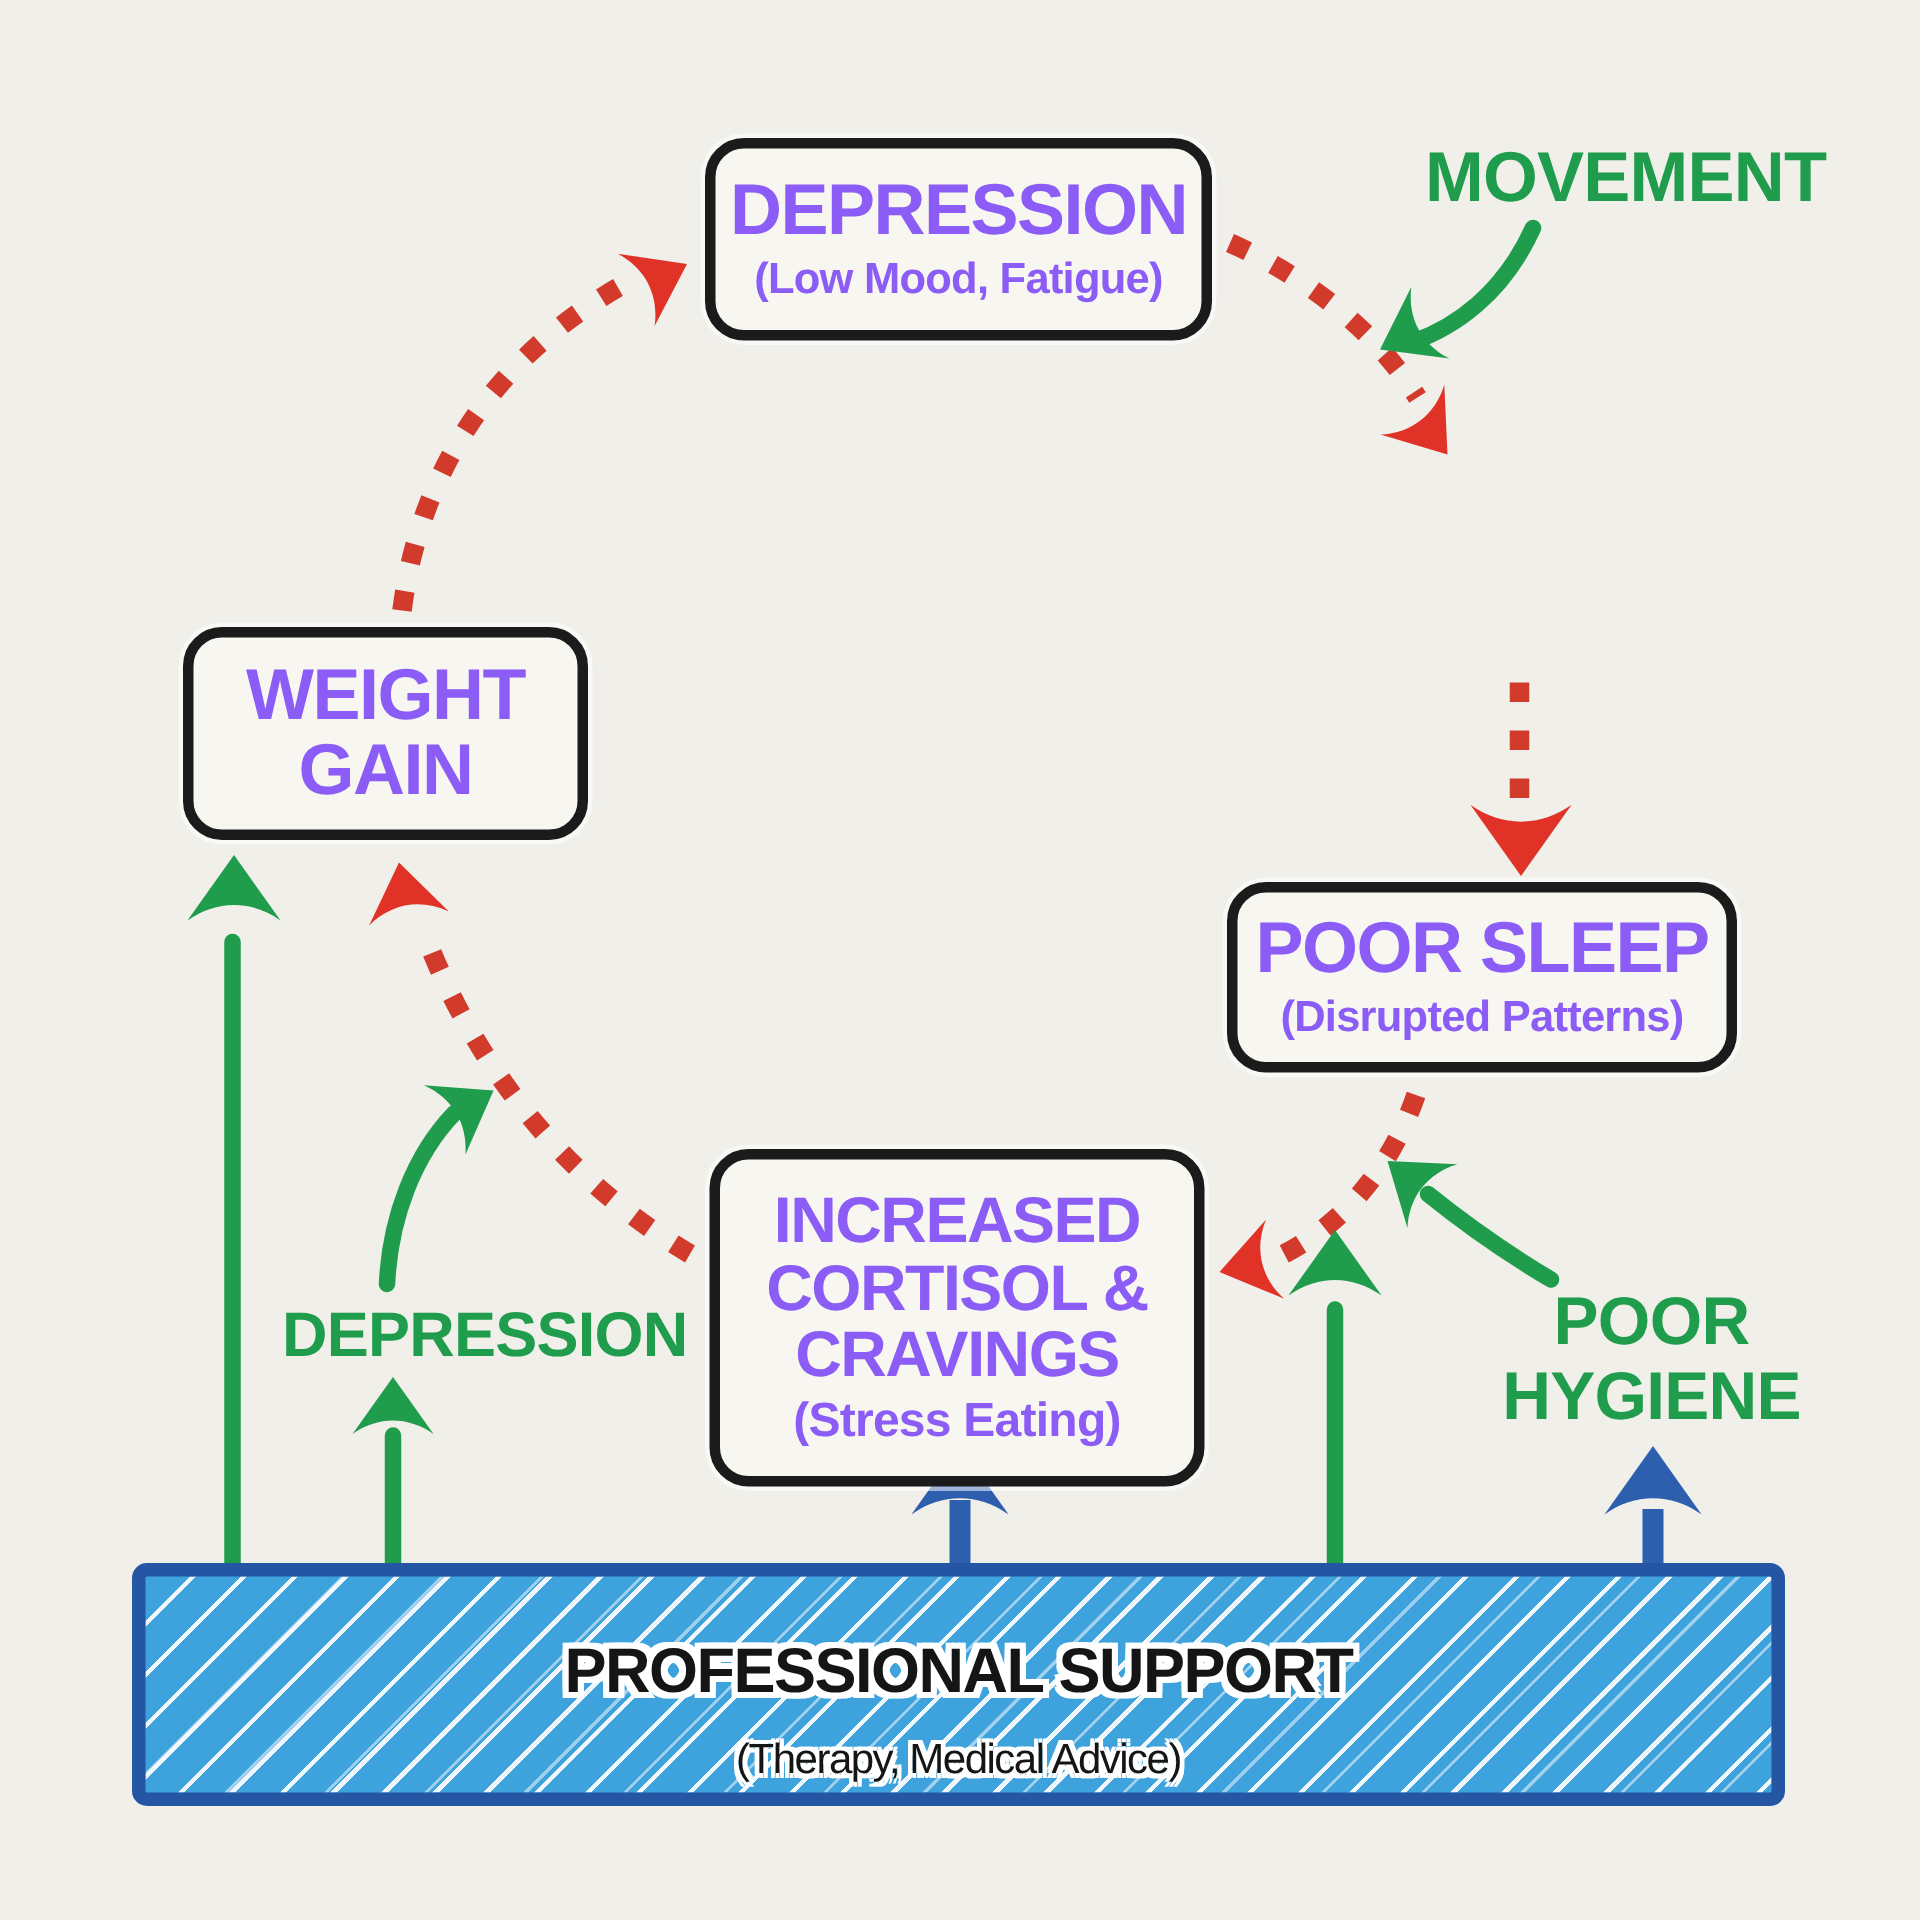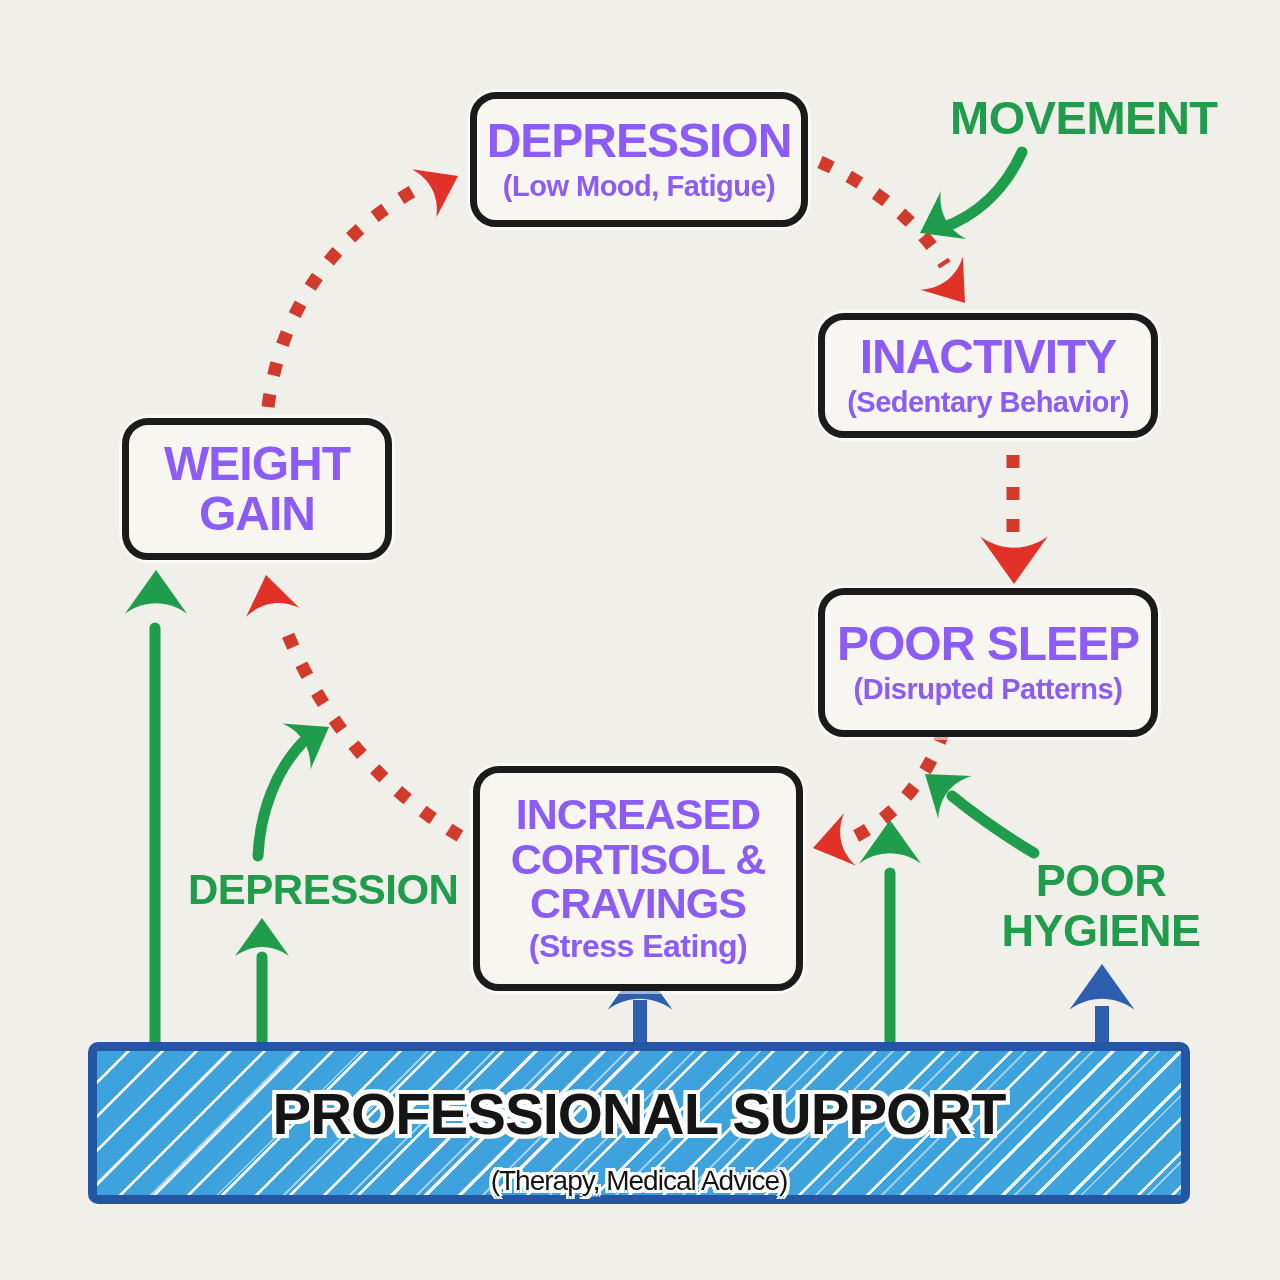--- a/index.html
+++ b/index.html
@@ -34,21 +34,21 @@
     letter-spacing:-1px;
   }
   .node .subtitle{
     font-weight:bold;
     font-size:29px;
     letter-spacing:-0.5px;
     margin-top:4px;
   }
   #node-depression{left:470px;top:92px;width:338px;height:135px;}
   #node-inactivity{left:818px;top:313px;width:340px;height:125px;}
-  #node-poor-sleep{left:818px;top:588px;width:340px;height:149px;}
+  #node-poor-sleep{left:818px;top:588px;width:340px;height:127px;}
   #node-cortisol{left:473px;top:766px;width:330px;height:225px;padding:6px 10px;}
   #node-cortisol .title{font-size:43px;}
   #node-cortisol .subtitle{font-size:32px;margin-top:2px;}
   #node-weight-gain{left:122px;top:418px;width:270px;height:142px;padding:10px 12px;}
 
   .green-label{
     position:absolute;
     color:#1f9c4c;
     font-weight:bold;
     letter-spacing:-0.5px;
@@ -72,21 +72,21 @@
       repeating-linear-gradient(135deg, rgba(255,255,255,0) 0 21px, rgba(255,255,255,.92) 21px 24px),
       repeating-linear-gradient(135deg, rgba(255,255,255,0) 0 45px, rgba(255,255,255,.5) 45px 47px),
       #3ea2dc;
     display:flex;flex-direction:column;
     align-items:center;justify-content:center;
     text-align:center;
   }
   #support-bar .title{
     color:#151515;
     font-weight:800;
-    font-size:58px;
+    font-size:42px;
     letter-spacing:-1px;
     line-height:1.0;
     text-shadow:-4px -4px 0 #fff,4px -4px 0 #fff,-4px 4px 0 #fff,4px 4px 0 #fff,
                 -4px 0 0 #fff,4px 0 0 #fff,0 -4px 0 #fff,0 4px 0 #fff;
     margin-top:36px;
   }
   #support-bar .subtitle{
     color:#151515;
     font-weight:400;
     font-size:28px;
@@ -164,24 +164,20 @@
       <path class="blue-line" d="M 1102 1044 L 1102 1006"></path>
       <path class="blue-head" d="M 0 0 L -38 -27 C -26 -10 -26 10 -38 27 Z" transform="translate(1102,964) rotate(-90) scale(1.2)"></path>
     </g>
   </svg>
 
   <div class="node" id="node-depression">
     <div class="title">DEPRESSION</div>
     <div class="subtitle">(Low Mood, Fatigue)</div>
   </div>
 
-  <div class="node" id="node-inactivity">
-    <div class="title">INACTIVITY</div>
-    <div class="subtitle">(Sedentary Behavior)</div>
-  </div>
 
   <div class="node" id="node-poor-sleep">
     <div class="title">POOR SLEEP</div>
     <div class="subtitle">(Disrupted Patterns)</div>
   </div>
 
   <div class="node" id="node-cortisol">
     <div class="title">INCREASED CORTISOL &amp; CRAVINGS</div>
     <div class="subtitle">(Stress Eating)</div>
   </div>

